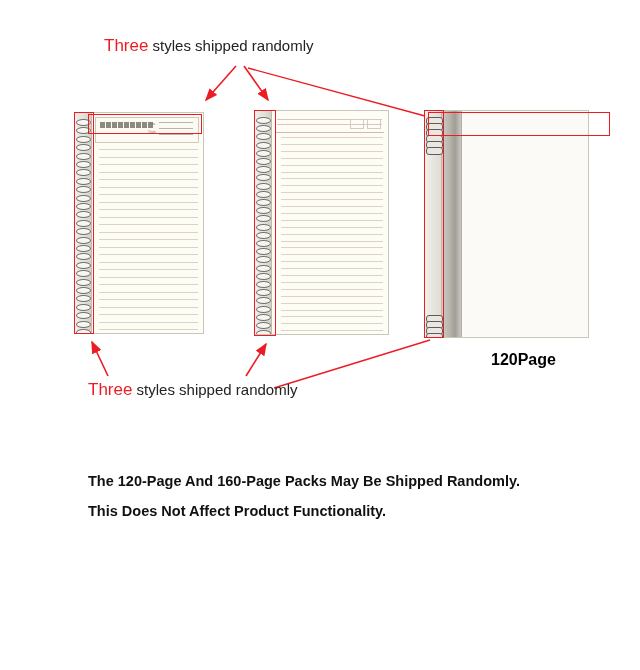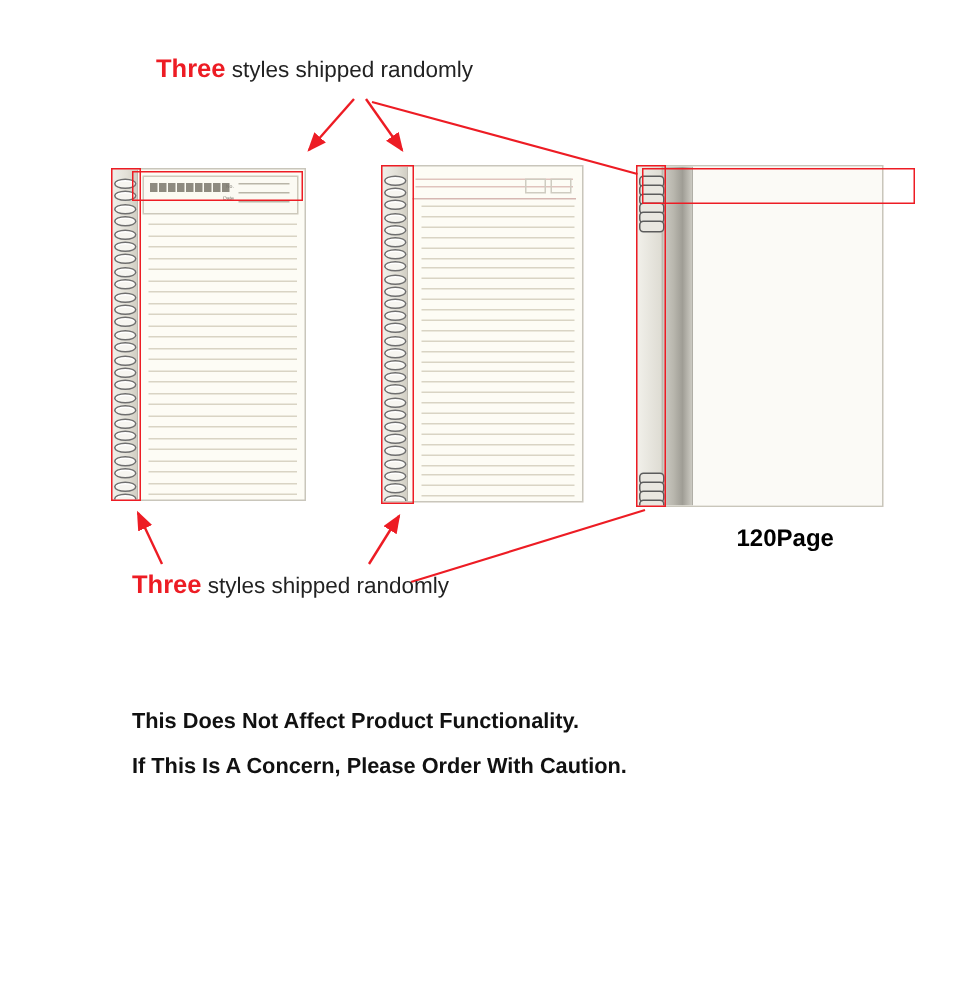--- a/index.html
+++ b/index.html
@@ -22,21 +22,21 @@
   }
 
   
   .annot {
     position: absolute;
     white-space: nowrap;
     font-family: "Liberation Sans", sans-serif;
   }
   .annot .strong {
     color: #ed1c24;
-    font-weight: bold;
+    font-weight: normal;
     font-size: 17px;
   }
   .annot .plain {
     color: #222222;
     font-size: 15px;
   }
   #annot-top { left: 104px; top: 36px; }
   #annot-bottom { left: 88px; top: 380px; }
 
   .page-count {
@@ -434,17 +434,17 @@
     <path d="M274,388 L430,340" stroke="#ed1c24" stroke-width="1.4" fill="none"></path>
   </svg>
 
   <div class="annot" id="annot-bottom">
     <span class="strong">Three</span><span class="plain"> styles shipped randomly</span>
   </div>
 
   <div class="page-count">120Page</div>
 
   <div class="notice">
+    <div class="line">The 120-Page And 160-Page Packs May Be Shipped Randomly.</div>
     <div class="line">This Does Not Affect Product Functionality.</div>
-    <div class="line">If This Is A Concern, Please Order With Caution.</div>
   </div>
 
 </div>
 
 </body></html>

